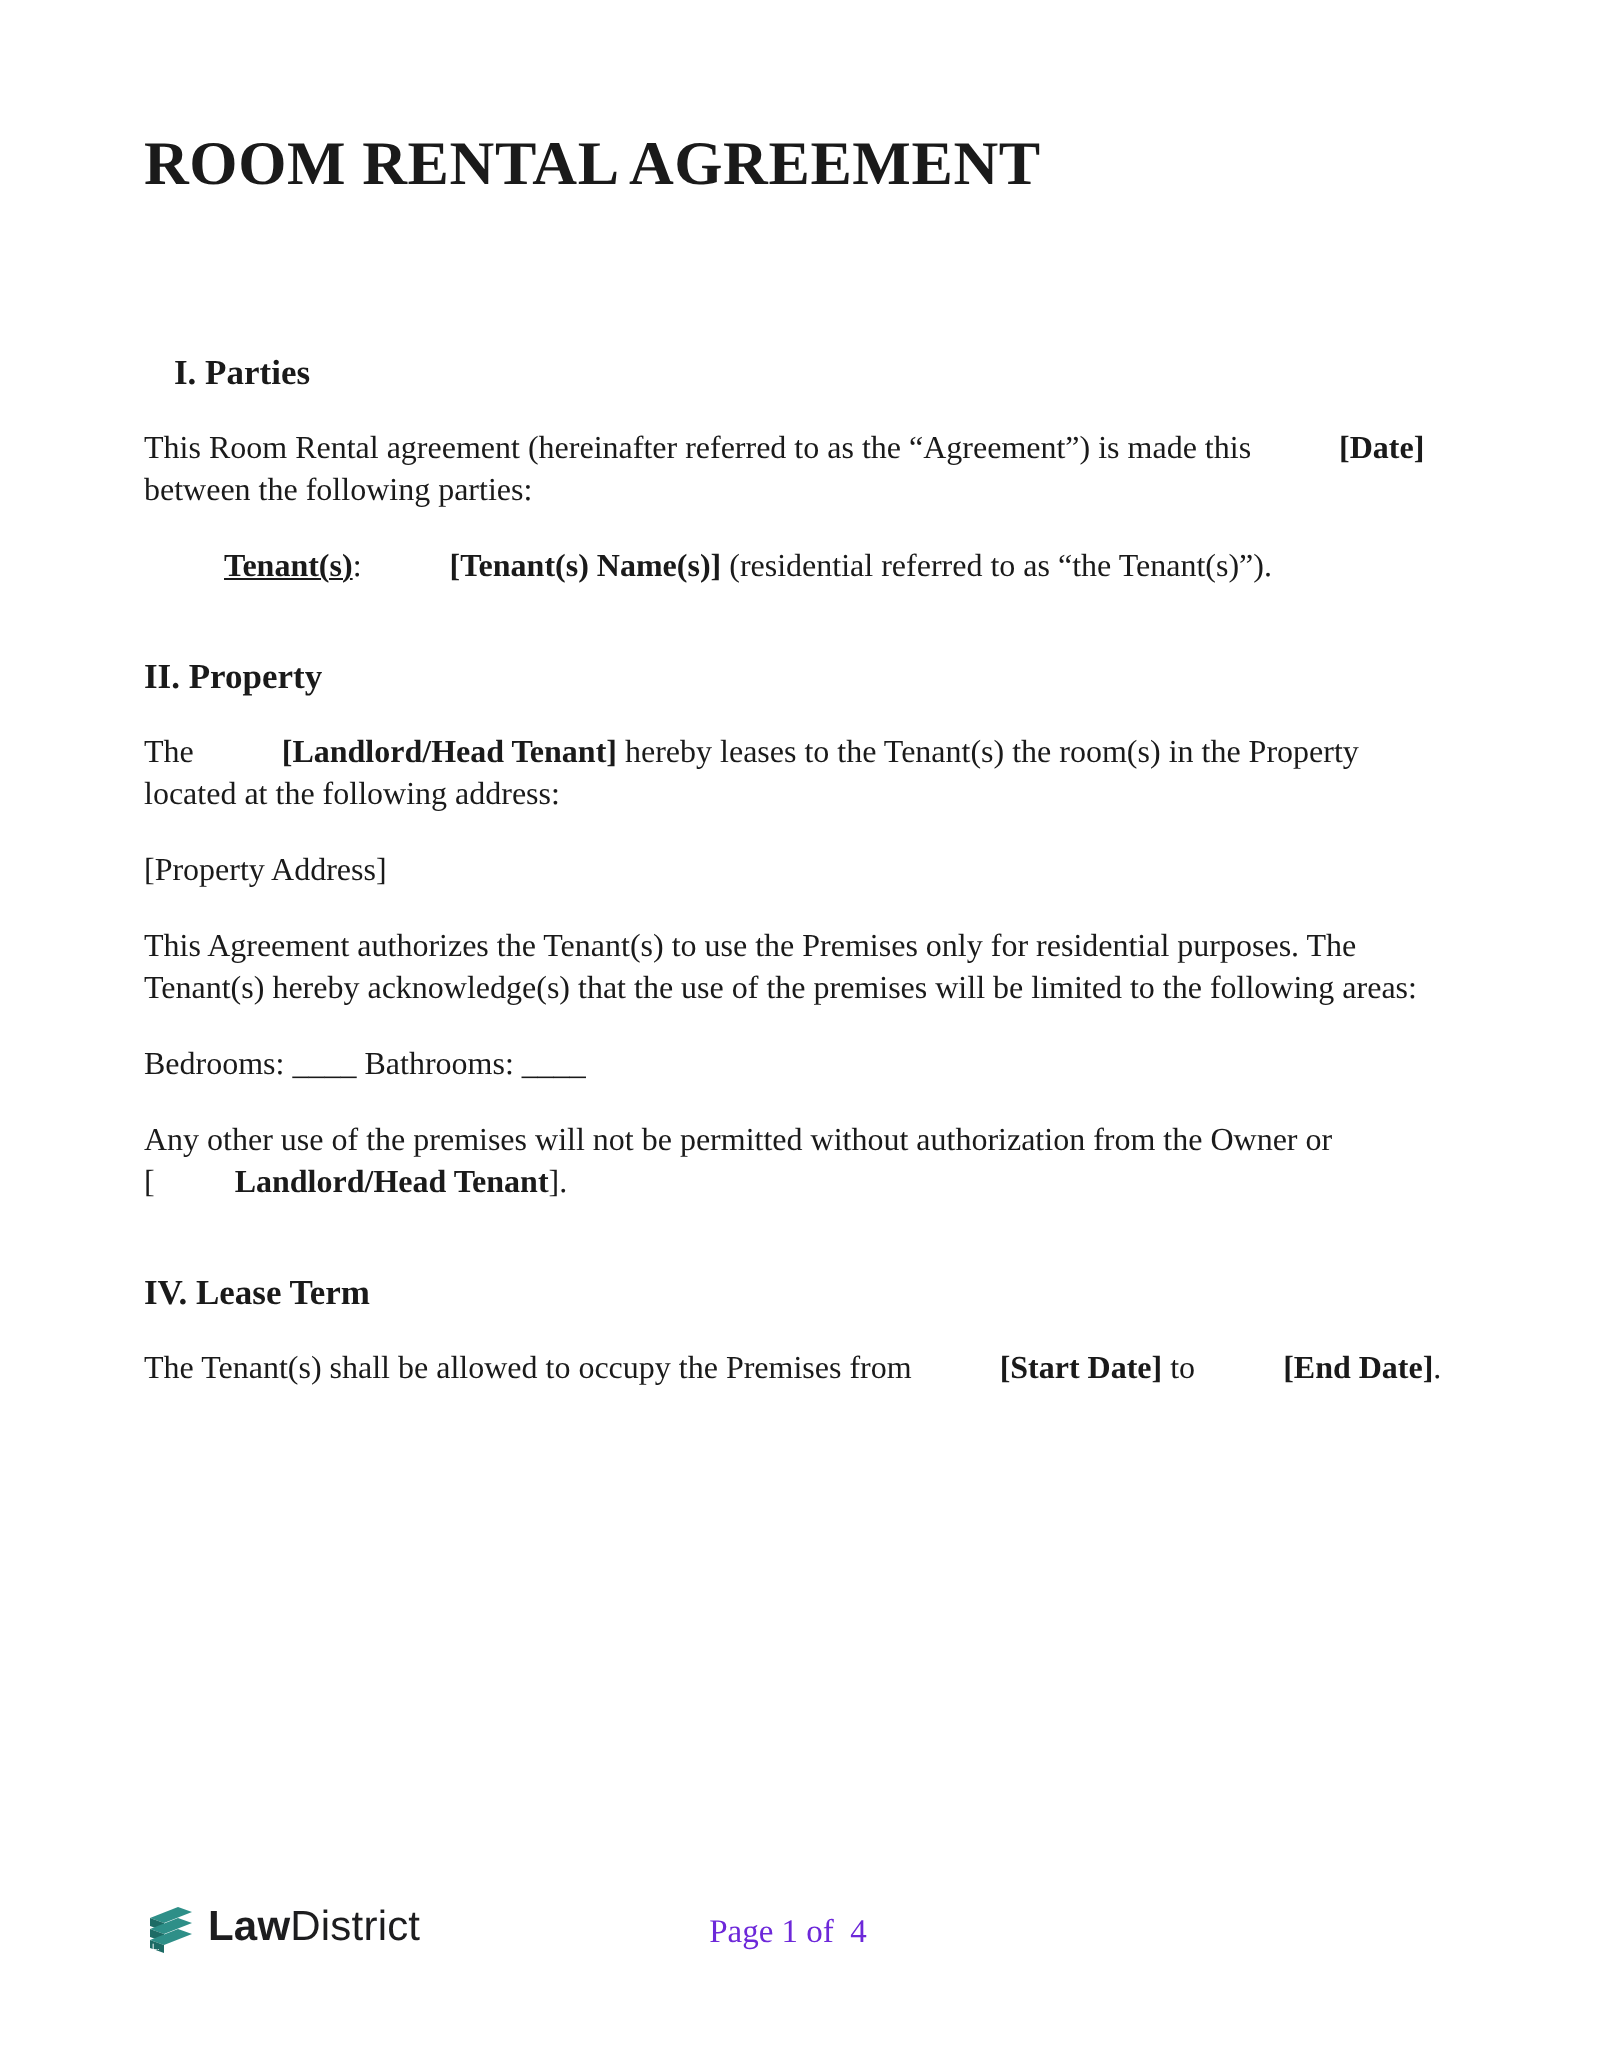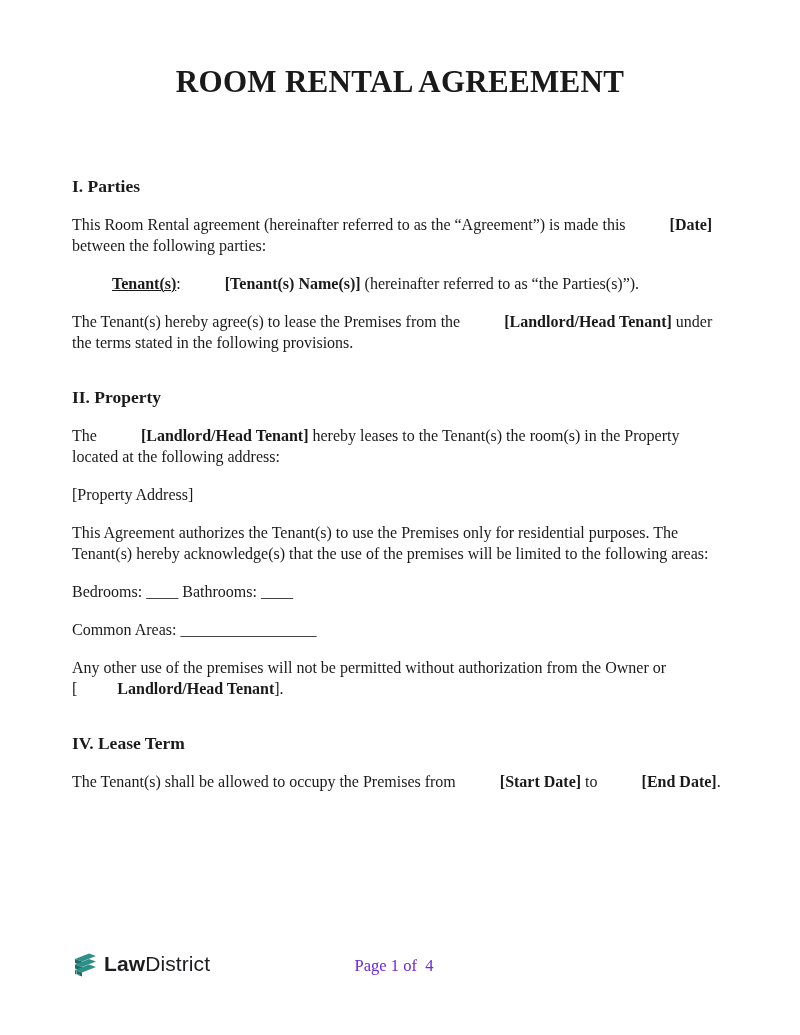--- a/index.html
+++ b/index.html
@@ -14,32 +14,32 @@
   }
   .page {
     position: absolute;
     inset: 0;
     padding: 62px 72px 0 72px;
     box-sizing: border-box;
   }
   .doc-title {
     font-size: 31px;
     font-weight: bold;
-    text-align: center;
+    text-align: left;
     letter-spacing: 0.3px;
     margin: 0 0 74px 0;
     line-height: 40px;
   }
   .sec-heading {
     font-size: 17.5px;
     font-weight: bold;
     line-height: 21px;
     margin: 34px 0 17px 0;
   }
-  .sec-heading:first-of-type { margin-top: 0; }
+  .sec-heading:first-of-type { margin-top: 0; margin-left: 15px; }
   .para {
     font-size: 16px;
     line-height: 21px;
     margin: 0 0 17px 0;
   }
   .b { font-weight: bold; padding-left: 40px; }
   .u { text-decoration: underline; text-decoration-thickness: 1.3px; }
   .footer {
     position: absolute;
     left: 72px;
@@ -73,28 +73,26 @@
   }
 </style>
 </head>
 <body>
 
 <div class="page">
   <h1 class="doc-title">ROOM RENTAL AGREEMENT</h1>
   <div>
       <h2 class="sec-heading">I. Parties</h2>
       <p class="para"><span>This Room Rental agreement (hereinafter referred to as the “Agreement”) is made this </span><span class="b">[Date]</span><span> between the following parties:</span></p>
-      <p class="para"><span class="b u">Tenant(s)</span><span>: </span><span class="b">[Tenant(s) Name(s)]</span><span> (hereinafter referred to as “the Parties(s)”).</span></p>
-      <p class="para"><span>The Tenant(s) hereby agree(s) to lease the Premises from the </span><span class="b">[Landlord/Head Tenant]</span><span> under the terms stated in the following provisions.</span></p>
+      <p class="para"><span class="b u">Tenant(s)</span><span>: </span><span class="b">[Tenant(s) Name(s)]</span><span> (residential referred to as “the Tenant(s)”).</span></p>
       <h2 class="sec-heading">II. Property</h2>
       <p class="para"><span>The </span><span class="b">[Landlord/Head Tenant]</span><span> hereby leases to the Tenant(s) the room(s) in the Property located at the following address:</span></p>
       <p class="para"><span>[Property Address]</span></p>
       <p class="para"><span>This Agreement authorizes the Tenant(s) to use the Premises only for residential purposes. The Tenant(s) hereby acknowledge(s) that the use of the premises will be limited to the following areas:</span></p>
       <p class="para"><span>Bedrooms: ____ Bathrooms: ____</span></p>
-      <p class="para"><span>Common Areas: _________________</span></p>
       <p class="para"><span>Any other use of the premises will not be permitted without authorization from the Owner or [</span><span class="b">Landlord/Head Tenant</span><span>].</span></p>
       <h2 class="sec-heading">IV. Lease Term</h2>
       <p class="para"><span>The Tenant(s) shall be allowed to occupy the Premises from </span><span class="b">[Start Date]</span><span> to </span><span class="b">[End Date]</span><span>.</span></p>
     </div>
 
   <div class="footer">
     <div class="brand">
       <span style="display:inline-flex;">
         <svg width="27" height="28" viewBox="0 0 27 28" aria-hidden="true">
           <path d="M3 9 L17 3.5 L24 6 L10 11.5 Z" fill="#2e8f88"></path>

